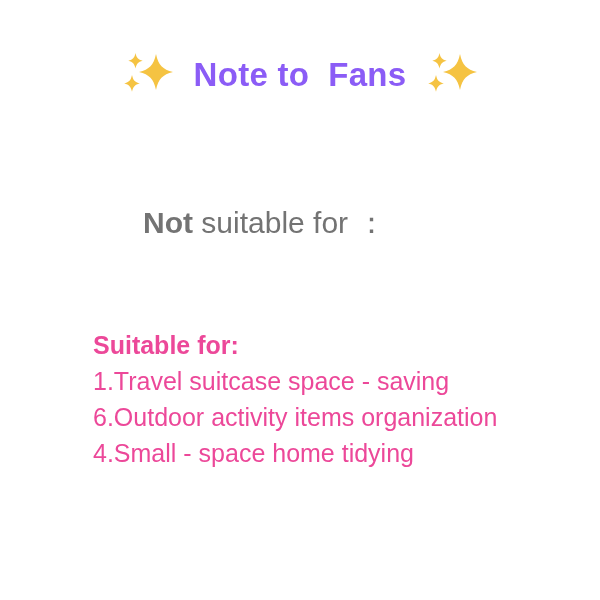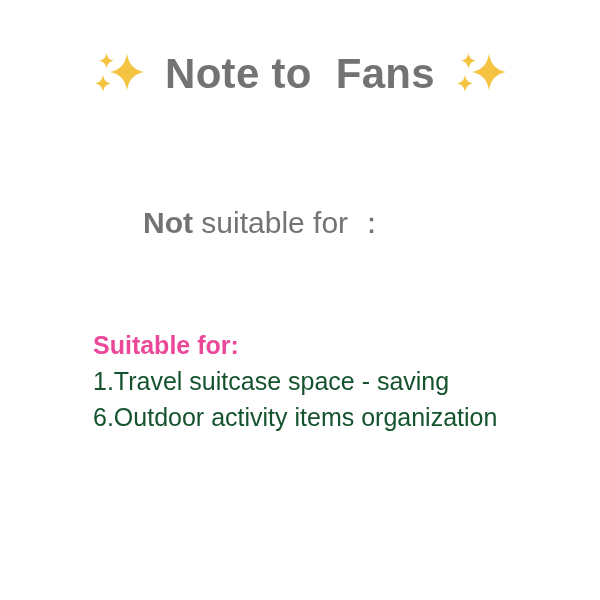--- a/index.html
+++ b/index.html
@@ -26,23 +26,23 @@
     position: absolute;
     left: 0;
     top: 46px;
     width: 600px;
     display: flex;
     align-items: center;
     justify-content: center;
     gap: 18px;
   }
   .title-text {
-    font-size: 42px;
+    font-size: 33px;
     font-weight: bold;
-    color: #737373;
+    color: #8b5cf6;
     letter-spacing: 0.3px;
     white-space: pre;
     line-height: 1;
   }
   .sparkle {
     width: 56px;
     height: 56px;
     display: block;
     flex: none;
   }
@@ -72,21 +72,21 @@
   .ok-head {
     font-size: 25px;
     font-weight: bold;
     color: #ec4899;
     line-height: 36px;
     white-space: pre;
   }
   .ok-item {
     font-size: 25px;
     font-weight: normal;
-    color: #14532d;
+    color: #ec4899;
     line-height: 36px;
     white-space: pre;
   }
 </style>
 </head>
 <body>
 
 <div id="poster">
 
   <div class="title-row">
@@ -114,15 +114,16 @@
 
 
   </div>
 
   <div class="block-ok">
 
     <div class="ok-head">Suitable for:</div>
 
     <div class="ok-item">1.Travel suitcase space - saving</div>
     <div class="ok-item">6.Outdoor activity items organization</div>
+    <div class="ok-item">4.Small - space home tidying</div>
   </div>
 
 </div>
 
 </body></html>

